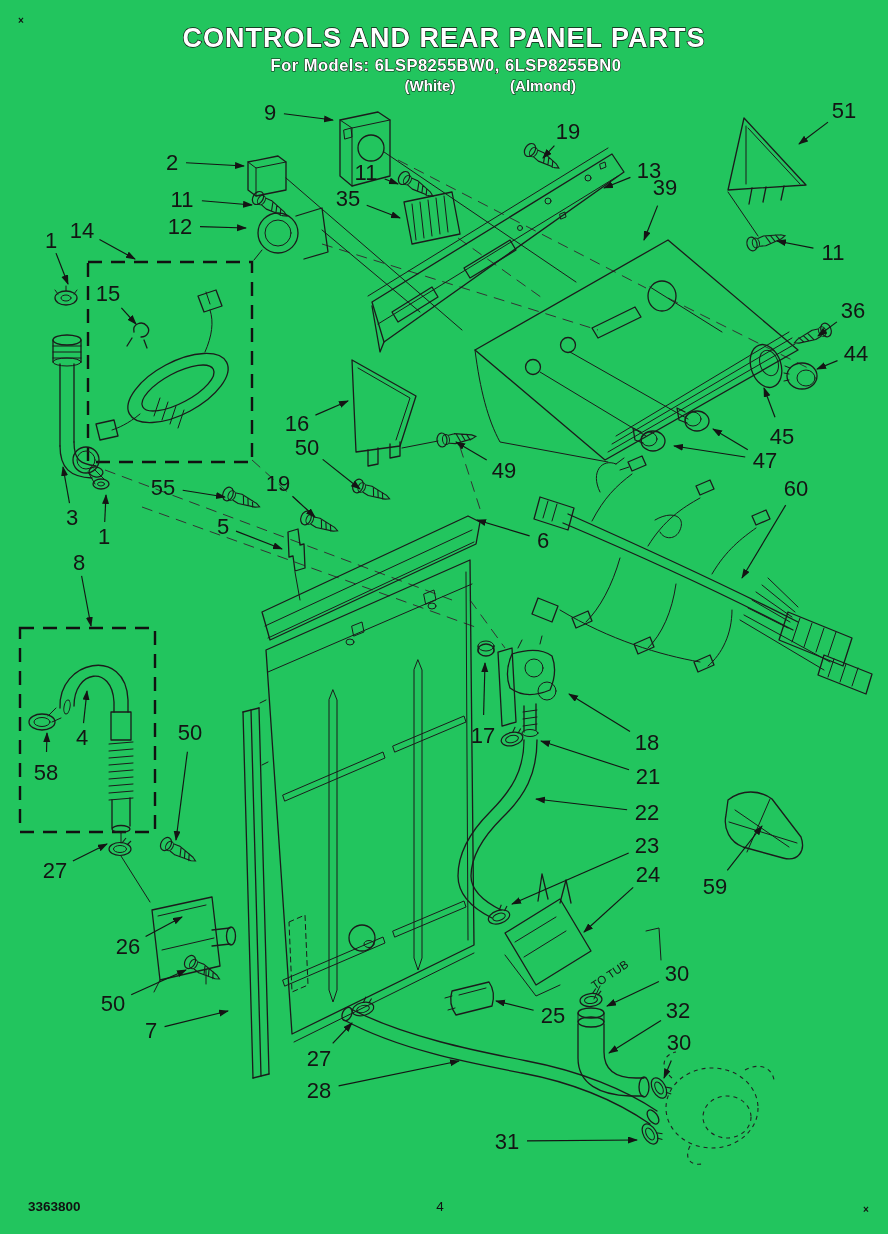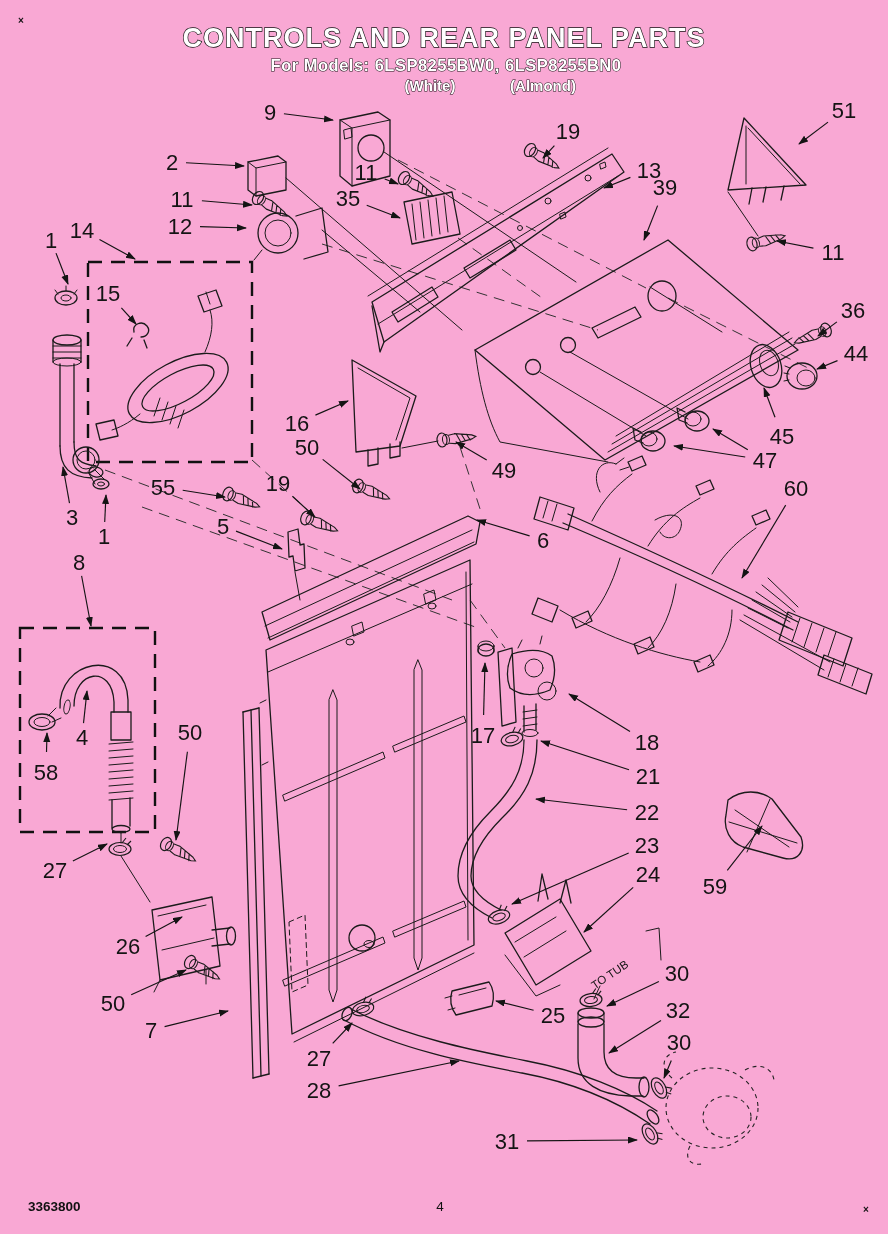--- a/index.html
+++ b/index.html
@@ -1,16 +1,16 @@
 <!DOCTYPE html>
 <html><head>
 <meta charset="utf-8">
 <style>
   html,body{margin:0;padding:0;background:#e8e8e8;}
-  #page{position:relative;width:888px;height:1234px;background:#f9a8d4;margin:0 auto;
+  #page{position:relative;width:888px;height:1234px;background:#22c55e;margin:0 auto;
         font-family:"Liberation Sans",sans-serif;overflow:hidden;}
   svg{position:absolute;left:0;top:0;}
   .ln{fill:none;stroke:#1b1b1b;stroke-width:1.3;stroke-linecap:round;stroke-linejoin:round;}
   .thin{stroke-width:1;}
   .dshB{fill:none;stroke:#111;stroke-width:2.4;stroke-dasharray:14 9;}
   .dshS{stroke-dasharray:5 4;stroke-width:1;}
   .algn{fill:none;stroke:#333;stroke-width:1;stroke-dasharray:11 7;}
   .ghost{fill:none;stroke:#222;stroke-width:1.1;stroke-dasharray:4 4;}
   .title{font:bold 27px "Liberation Sans",sans-serif;letter-spacing:1px;text-anchor:middle;
          fill:#fff;stroke:#111;stroke-width:1.3;paint-order:stroke;}

